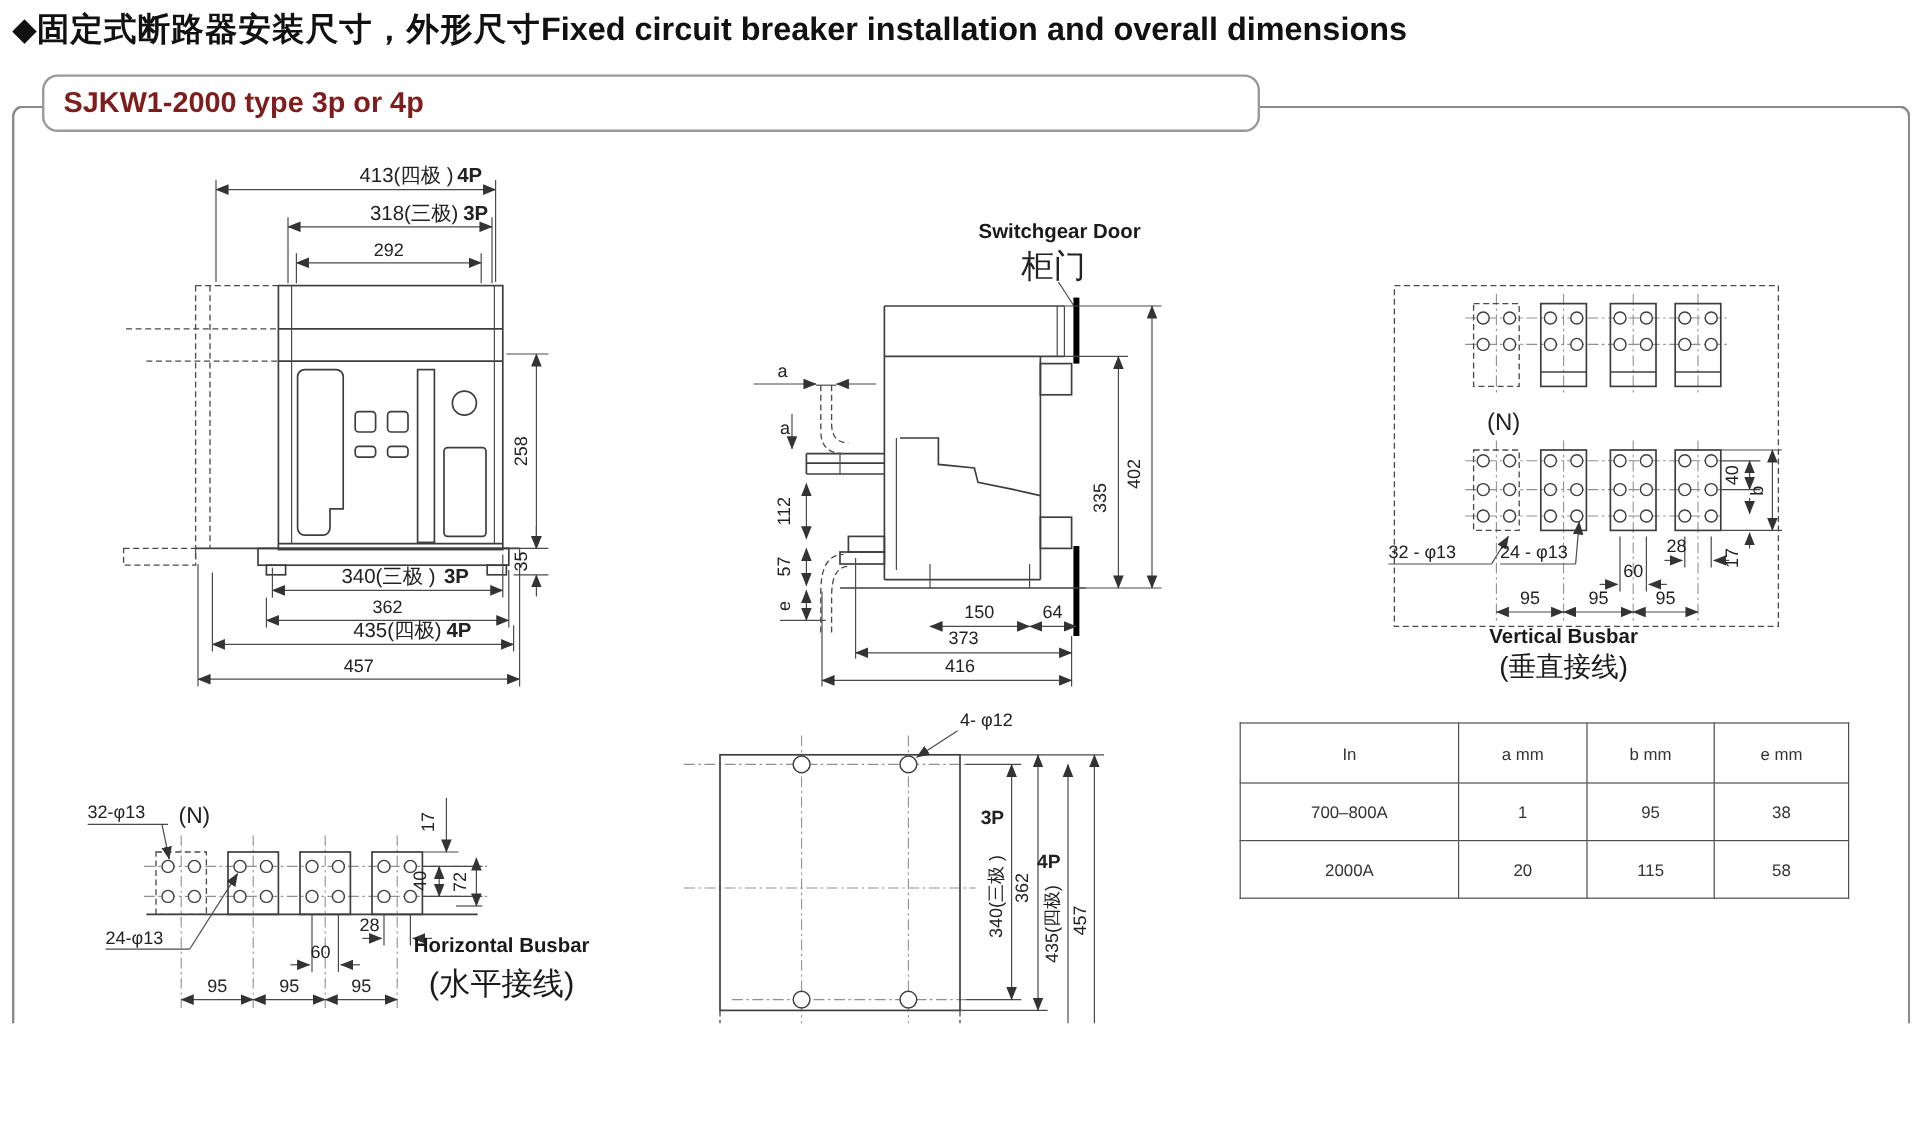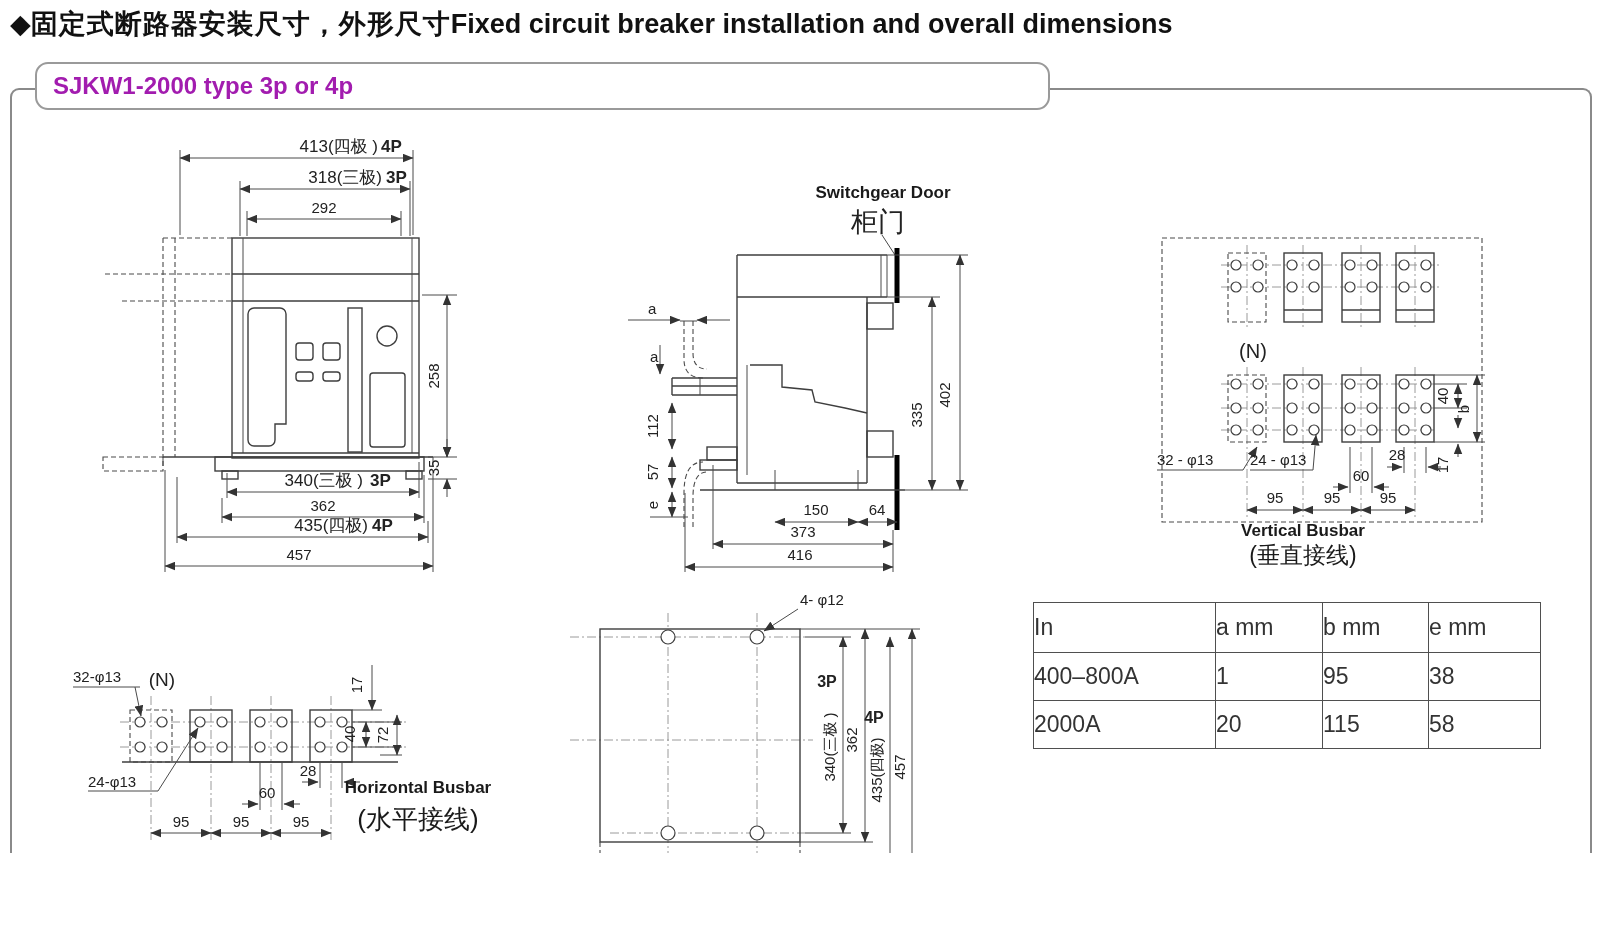--- a/index.html
+++ b/index.html
@@ -4,37 +4,37 @@
 <style>
   html,body{margin:0;padding:0;background:#fff;}
   .stage{position:relative;width:1600px;height:853px;background:#fff;overflow:hidden;
          font-family:"Liberation Sans","DejaVu Sans",sans-serif;color:#111;}
   .title{position:absolute;left:10px;top:6px;font-size:27px;font-weight:bold;white-space:nowrap;}
   .title .cn{letter-spacing:1px;}
   .panel{position:absolute;left:10px;top:88px;width:1578px;height:827px;
          border:2px solid #8a8a8a;border-bottom:6px solid #9a9a9a;border-radius:9px;background:#fff;}
   .tab{position:absolute;left:35px;top:62px;width:995px;height:44px;background:#fff;
        border:2px solid #9a9a9a;border-radius:13px;z-index:3;
-       font-size:24px;font-weight:600;line-height:44px;padding-left:16px;color:#a21caf;}
+       font-size:24px;font-weight:600;line-height:44px;padding-left:16px;color:#7f1d1d;}
   svg{position:absolute;overflow:visible;}
   .ol{fill:none;stroke:#3e3e3e;stroke-width:1.4;}
   .tn{fill:none;stroke:#4a4a4a;stroke-width:1;}
   .cl{fill:none;stroke:#8f8f8f;stroke-width:0.9;stroke-dasharray:9 3 2 3;}
   .dsh{fill:none;stroke:#4a4a4a;stroke-width:1.1;stroke-dasharray:5 3;}
   .hl{fill:#ffffff;stroke:#3e3e3e;stroke-width:1.2;}
   .thick{stroke:#000;stroke-width:5;}
   text{font-family:"Liberation Sans","DejaVu Sans",sans-serif;fill:#222;}
   .dt{font-size:15px;}
   .dt2{font-size:17px;}
   .bld{font-weight:bold;}
   .cap{font-size:17px;font-weight:bold;fill:#1a1a1a;}
   .capcn{font-size:23px;fill:#1a1a1a;}
   .big{font-size:27px;}
   .spec{position:absolute;left:1033px;top:602px;border-collapse:collapse;table-layout:fixed;background:#fff;}
-  .spec th,.spec td{border:1.6px solid #4f4f4f;text-align:left;font-size:23px;font-weight:normal;color:#333;padding:0;}
+  .spec th,.spec td{border:1.6px solid #4f4f4f;text-align:center;font-size:14px;font-weight:normal;color:#333;padding:0;}
   .spec tr{height:48px;}
   .spec tr:first-child{height:50px;}
 </style>
 </head>
 <body>
 
 <div class="stage">
 
   <div class="title">
     <span>◆</span><span class="cn">固定式断路器安装尺寸，外形尺寸</span><span>Fixed circuit breaker installation and overall dimensions</span>
@@ -455,21 +455,21 @@
         <col style="width:112px">
       </colgroup>
     <tbody>
         <tr>
       <th>In</th>
       <th>a mm</th>
       <th>b mm</th>
       <th>e mm</th>
     </tr>
     <tr>
-      <td>400–800A</td>
+      <td>700–800A</td>
       <td>1</td>
       <td>95</td>
       <td>38</td>
     </tr>
     <tr>
       <td>2000A</td>
       <td>20</td>
       <td>115</td>
       <td>58</td>
     </tr>

